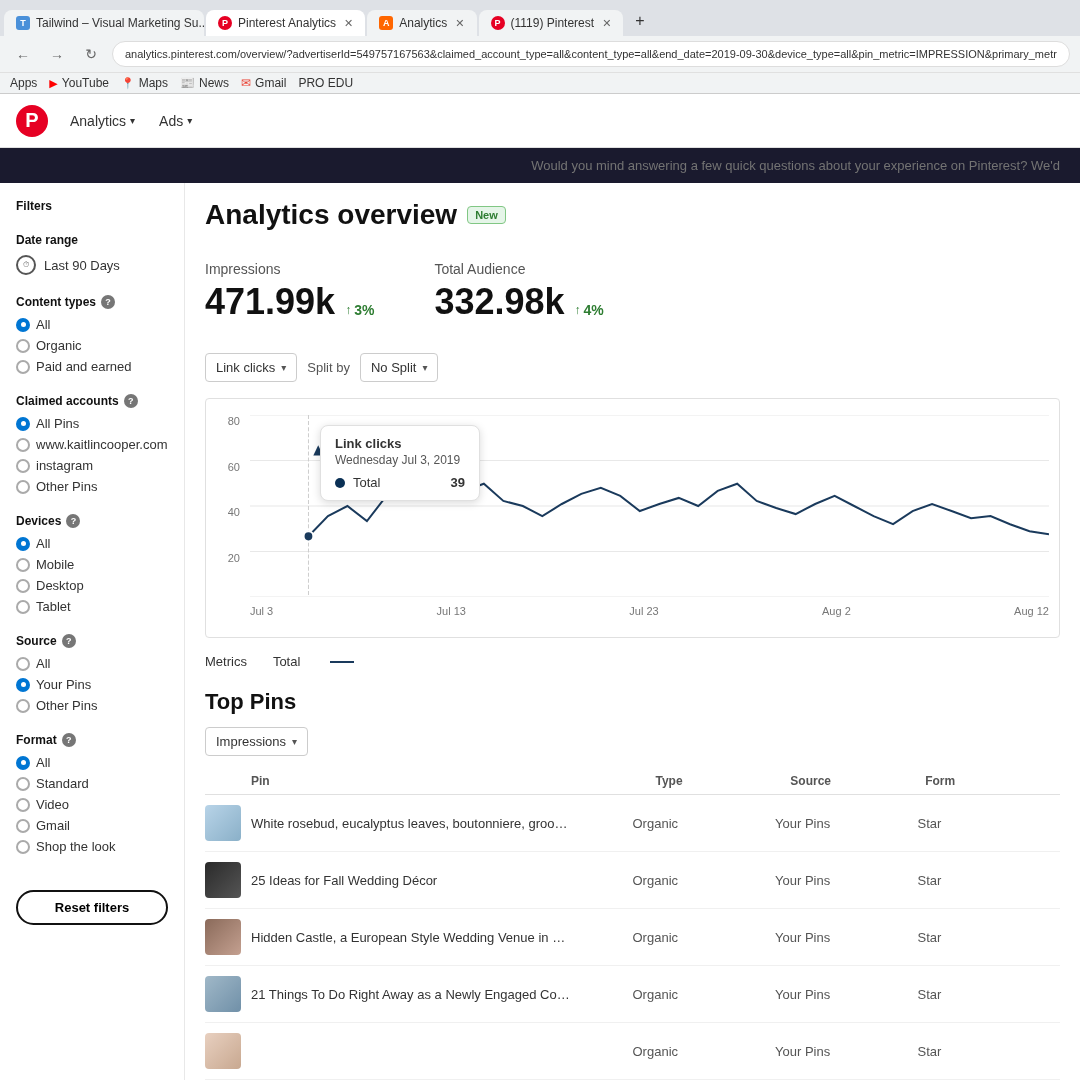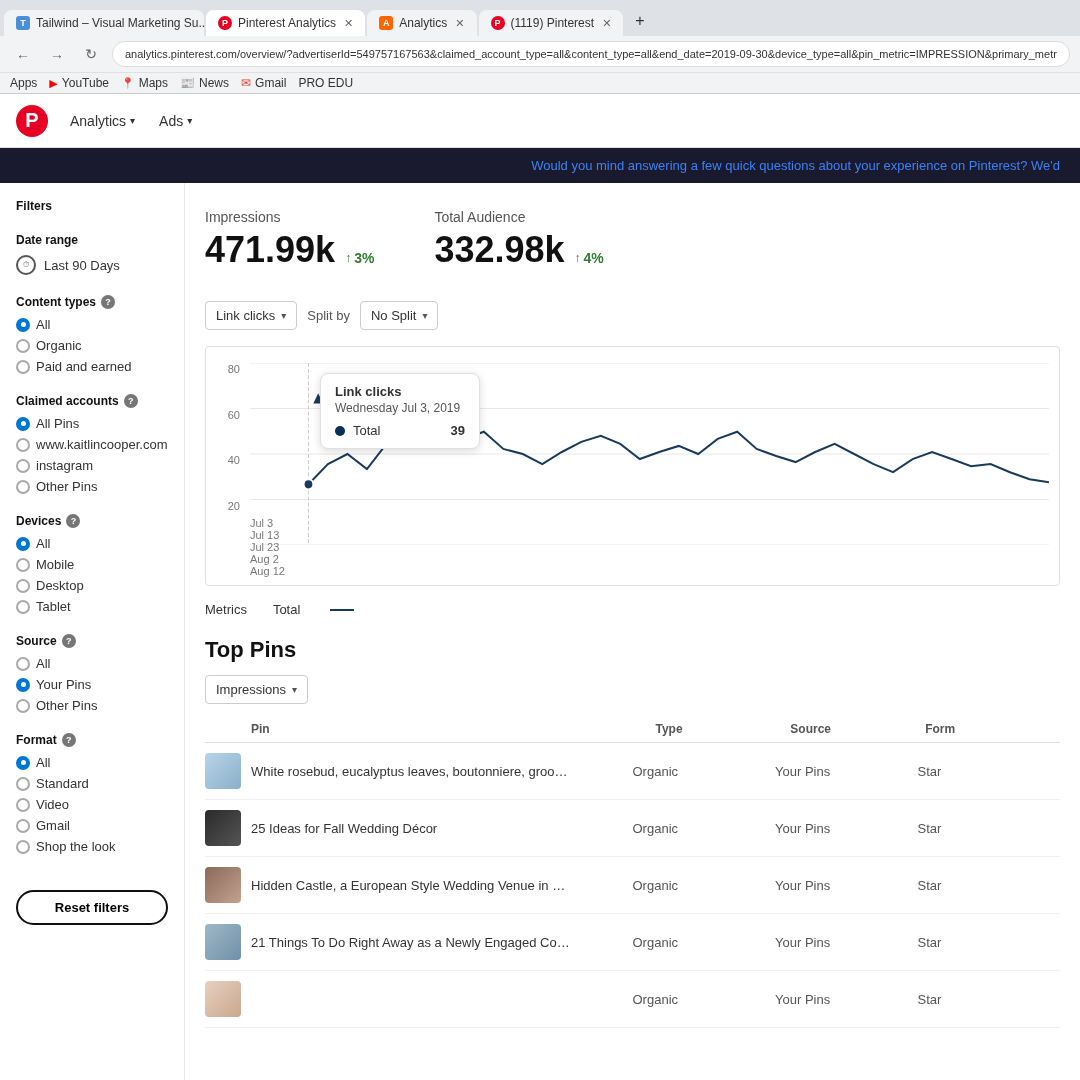--- a/index.html
+++ b/index.html
@@ -20,21 +20,21 @@
     .bookmark-item { display: flex; align-items: center; gap: 4px; cursor: pointer; color: #333; white-space: nowrap; }
 
     
     .app-header { display: flex; align-items: center; padding: 0 16px; height: 54px; border-bottom: 1px solid #e0e0e0; background: #fff; }
     .pinterest-logo { width: 32px; height: 32px; background: #e60023; border-radius: 50%; display: flex; align-items: center; justify-content: center; color: white; font-size: 20px; font-weight: bold; margin-right: 12px; flex-shrink: 0; }
     .app-nav { display: flex; align-items: center; gap: 4px; }
     .app-nav-item { display: flex; align-items: center; gap: 4px; padding: 6px 10px; border-radius: 20px; cursor: pointer; font-size: 14px; font-weight: 500; }
     .app-nav-item .chevron { font-size: 10px; }
 
     
-    .promo-banner { background: #1a1a2e; color: #3b82f6; padding: 10px 20px; font-size: 13px; text-align: right; white-space: nowrap; overflow: hidden; }
+    .promo-banner { background: #1a1a2e; color: #737373; padding: 10px 20px; font-size: 13px; text-align: right; white-space: nowrap; overflow: hidden; }
 
     
     .main-layout { display: flex; }
 
     
     .sidebar { width: 185px; flex-shrink: 0; padding: 16px 16px; border-right: 1px solid #e8e8e8; min-height: 900px; }
     .sidebar-section { margin-bottom: 20px; }
     .sidebar-title { font-size: 12px; font-weight: 700; color: #111; margin-bottom: 8px; display: flex; align-items: center; gap: 5px; }
     .help-icon { width: 14px; height: 14px; border-radius: 50%; background: #767676; color: white; font-size: 9px; display: inline-flex; align-items: center; justify-content: center; cursor: pointer; }
     .radio-group { display: flex; flex-direction: column; gap: 6px; }
@@ -62,21 +62,21 @@
 
     
     .chart-controls { display: flex; align-items: center; gap: 10px; margin-bottom: 16px; }
     .dropdown { display: flex; align-items: center; border: 1px solid #ccc; border-radius: 4px; padding: 6px 10px; background: #fff; cursor: pointer; font-size: 13px; gap: 6px; }
     .dropdown-arrow { font-size: 10px; color: #555; }
     .split-label { font-size: 13px; color: #555; }
 
     .chart-container { position: relative; border: 1px solid #e0e0e0; border-radius: 4px; padding: 16px; background: #fff; margin-bottom: 16px; height: 240px; overflow: visible; }
     .chart-y-axis { position: absolute; left: 0; top: 16px; bottom: 40px; width: 40px; display: flex; flex-direction: column; justify-content: space-between; text-align: right; font-size: 11px; color: #777; padding-right: 6px; }
     .chart-svg-area { position: absolute; left: 44px; right: 10px; top: 16px; bottom: 40px; }
-    .chart-x-labels { position: absolute; left: 44px; right: 10px; bottom: 8px; display: flex; justify-content: space-between; font-size: 11px; color: #777; flex-direction: column; }
+    .chart-x-labels { position: absolute; left: 44px; right: 10px; bottom: 20px; display: flex; justify-content: space-between; font-size: 11px; color: #777; }
 
     
     .tooltip { position: absolute; left: 100px; top: 40px; background: #fff; border: 1px solid #e0e0e0; border-radius: 8px; padding: 10px 14px; box-shadow: 0 2px 8px rgba(0,0,0,0.15); z-index: 10; min-width: 160px; }
     .tooltip-title { font-size: 13px; font-weight: 700; margin-bottom: 2px; }
     .tooltip-date { font-size: 12px; color: #555; margin-bottom: 8px; }
     .tooltip-row { display: flex; align-items: center; gap: 8px; font-size: 13px; }
     .tooltip-dot { width: 10px; height: 10px; border-radius: 50%; background: #0a3055; }
     .tooltip-val { font-weight: 700; margin-left: auto; }
 
     
@@ -315,20 +315,24 @@
           <div class="radio-circle"></div>
           <span>Shop the look</span>
         </label>
       </div>
     </div>
 
     <button class="reset-btn">Reset filters</button>
   </div>
 
   <div class="content">
+    <div class="page-title-row">
+      <h1 class="page-title">Analytics overview</h1>
+      <span class="new-badge">New</span>
+    </div>
 
     <div class="metrics-row">
       <div class="metric-block">
         <div class="metric-label">Impressions</div>
         <div style="display:flex;align-items:baseline;">
           <div class="metric-value">471.99k</div>
           <span class="metric-change">
             <span class="arrow-up">↑</span>
             <span>3%</span>
           </span>

